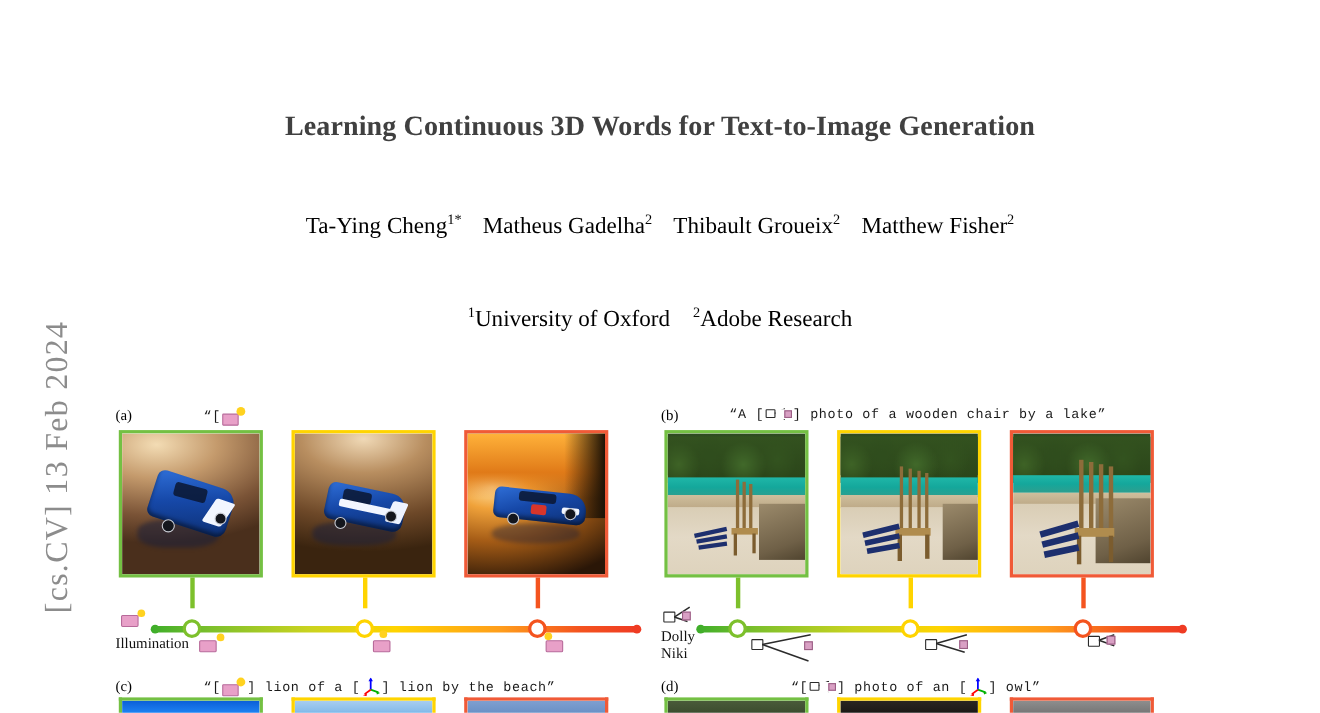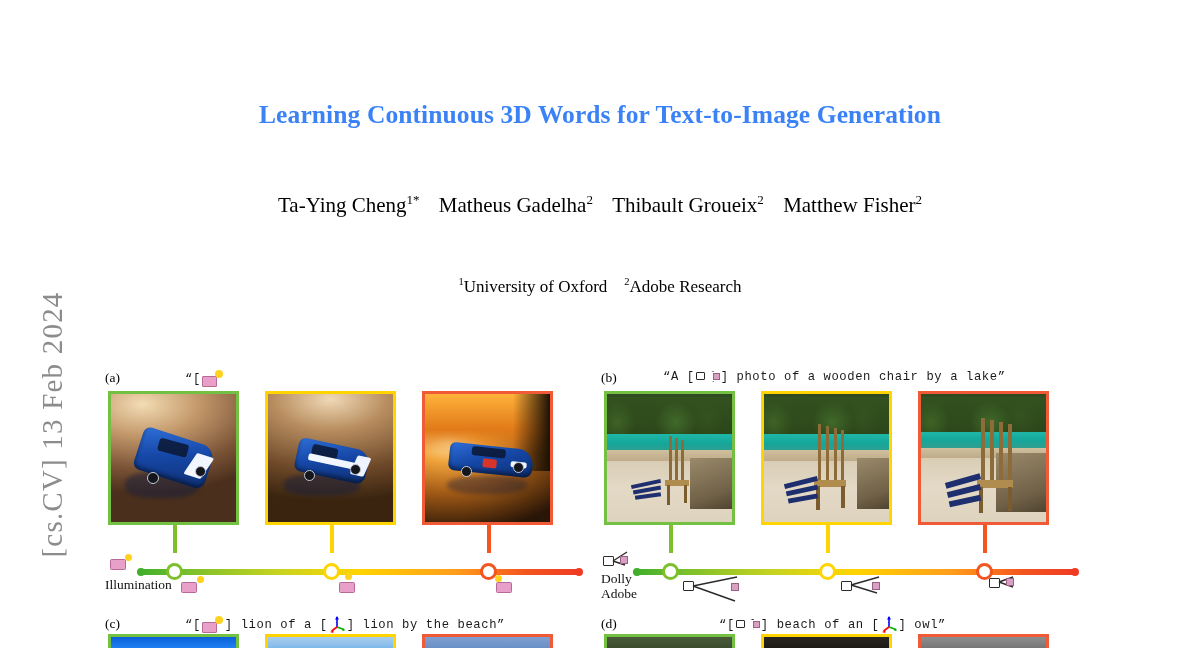--- a/index.html
+++ b/index.html
@@ -24,30 +24,30 @@
     letter-spacing: 1.2px;
     white-space: nowrap;
     text-align: center;
   }
 
   
   .paper-title {
     position: absolute; left: 0; top: 100px; width: 1200px;
     text-align: center;
     font-family: "Liberation Serif", serif;
-    font-weight: bold; font-size: 25.5px; color: #3b82f6;
+    font-weight: bold; font-size: 25.5px; color: #404040;
     letter-spacing: .1px;
   }
   .authors-1, .authors-2, .affil {
     position: absolute; left: 0; width: 1200px; text-align: center;
     font-family: "Liberation Serif", serif; color:#000;
   }
   .authors-1 { top: 192px; font-size: 21px; }
   .authors-2 { top: 229px; font-size: 21px; }
-  .affil     { top: 276px; font-size: 17px; }
+  .affil     { top: 276px; font-size: 21px; }
   .authors-1 .nm, .authors-2 .nm { margin: 0 7px; }
   sup { font-size: .62em; vertical-align: super; }
 
   
   .figure { position: absolute; left: 0; top: 366px; width: 1200px; height: 282px; }
   .panel { position: absolute; top: 0; width: 496px; height: 282px; }
   .panel-a { left: 105px; }
   .panel-b { left: 601px; }
   .panel-c { left: 105px; top: 246px; height: 40px; }
   .panel-d { left: 601px; top: 246px; height: 40px; }
@@ -423,21 +423,21 @@
         <div class="mini-dolly" style="left:2px;top:1px;width:28px;height:18px;">
           <span class="mcam" style="top:4px;"></span>
           <svg width="20" height="18">
               <polyline points="0,9 14,0" stroke="#2b2b2b" stroke-width="1.4" fill="none"></polyline>
               <polyline points="0,9 12,13" stroke="#2b2b2b" stroke-width="1.4" fill="none"></polyline>
             </svg>
           <span class="mtgt" style="left:17px;top:4px;"></span>
         </div>
         <div class="axis-label two-line">
           <div>Dolly</div>
-          <div>Adobe</div>
+          <div>Niki</div>
         </div>
 
         <div class="mini-dolly" style="left:82px;top:26px;width:60px;height:24px;">
           <span class="mcam" style="top:4px;"></span>
           <svg width="50" height="26">
               <polyline points="0,9 44,0" stroke="#2b2b2b" stroke-width="1.4" fill="none"></polyline>
               <polyline points="0,9 42,24" stroke="#2b2b2b" stroke-width="1.4" fill="none"></polyline>
             </svg>
           <span class="mtgt" style="left:48px;top:6px;"></span>
         </div>
@@ -496,21 +496,21 @@
 
     <div class="panel panel-d">
       <div class="panel-tag">(d)</div>
       <div class="caption cap-d">
         <span>“[</span>
         <span class="ico ico-dolly">
           <span class="cam"></span>
             <span class="frust"></span>
             <span class="tgt"></span>
         </span>
-        <span>] beach of an [</span>
+        <span>] photo of an [</span>
         <span class="ico ico-axes">
           <svg width="17" height="17" viewBox="0 0 17 17">
             <line x1="8" y1="11" x2="8" y2="1" stroke="#0000ff" stroke-width="1.6"></line>
             <polygon points="8,0 6,3.4 10,3.4" fill="#0000ff"></polygon>
             <line x1="8" y1="11" x2="15" y2="13.5" stroke="#00b000" stroke-width="1.6"></line>
             <polygon points="16.5,14 13,12.3 13.6,15.3" fill="#00b000"></polygon>
             <line x1="8" y1="11" x2="2.5" y2="15" stroke="#ff0000" stroke-width="1.6"></line>
             <polygon points="1,16 4.6,14.4 4.2,17" fill="#ff0000"></polygon>
           </svg>
         </span>

